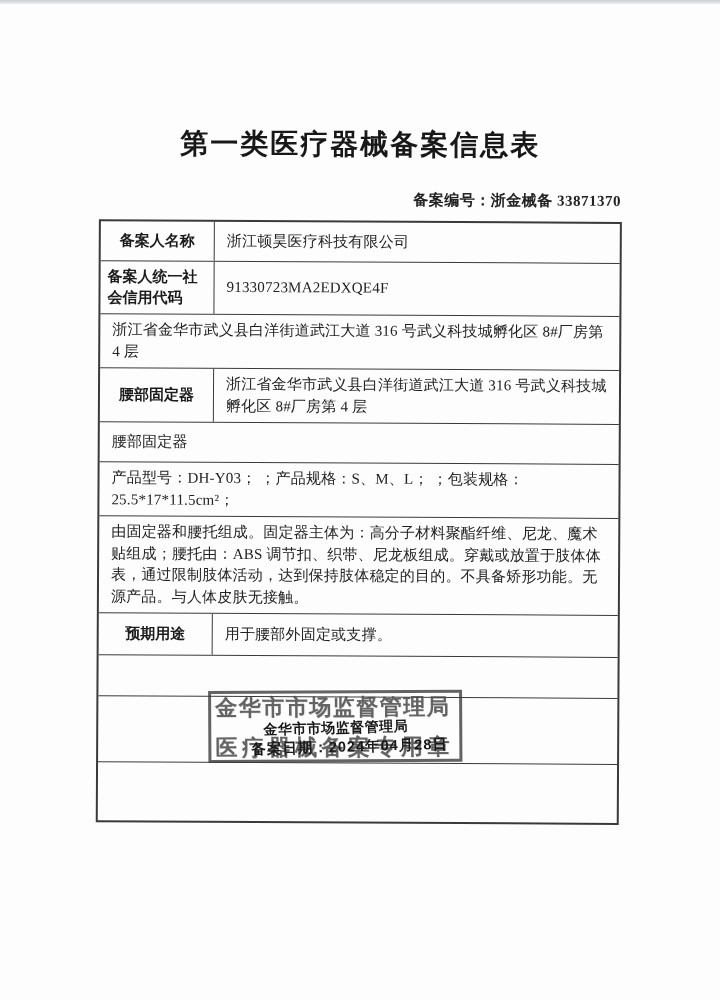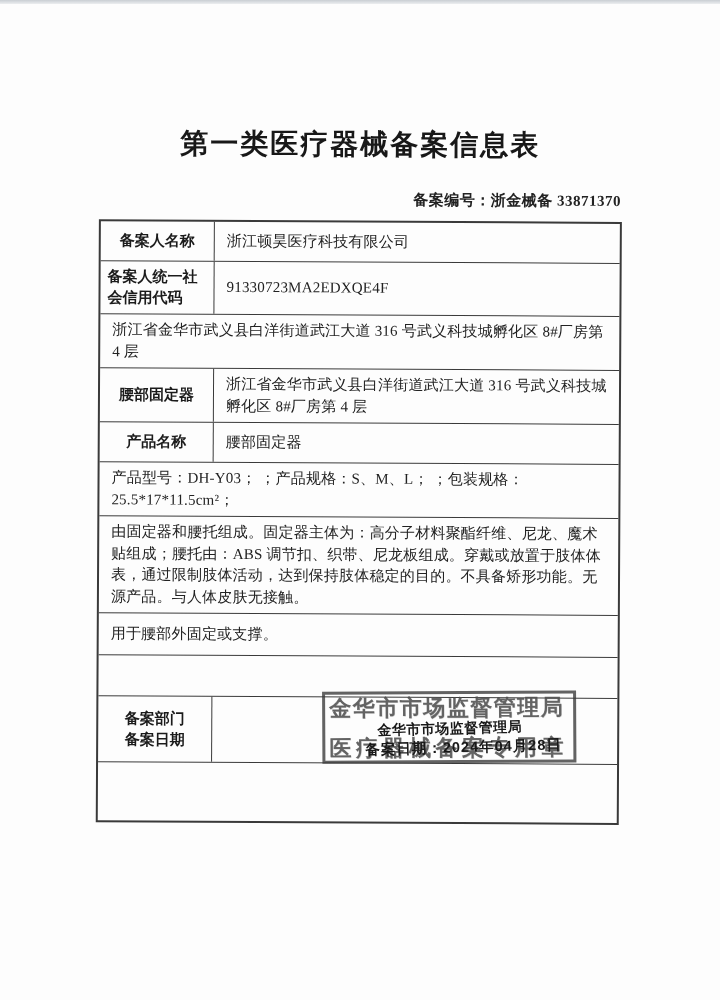--- a/index.html
+++ b/index.html
@@ -147,43 +147,41 @@
     <div class="form-row" style="min-height:45px">
       <div class="cell-value">浙江省金华市武义县白洋街道武江大道 316 号武义科技城孵化区 8#厂房第 4 层</div>
     </div>
 
     <div class="form-row" style="min-height:44px">
       <div class="cell-label">腰部固定器</div>
       <div class="cell-value">浙江省金华市武义县白洋街道武江大道 316 号武义科技城孵化区 8#厂房第 4 层</div>
     </div>
 
     <div class="form-row" style="min-height:40px">
-      <div class="cell-label">产品名称</div>
       <div class="cell-value">腰部固定器</div>
     </div>
 
     <div class="form-row" style="min-height:50px">
       <div class="cell-value">产品型号：DH-Y03；  ；产品规格：S、M、L；  ；包装规格：25.5*17*11.5cm²；</div>
     </div>
 
     <div class="form-row" style="min-height:83px">
       <div class="cell-value">由固定器和腰托组成。固定器主体为：高分子材料聚酯纤维、尼龙、魔术贴组成；腰托由：ABS 调节扣、织带、尼龙板组成。穿戴或放置于肢体体表，通过限制肢体活动，达到保持肢体稳定的目的。不具备矫形功能。无源产品。与人体皮肤无接触。</div>
     </div>
 
     <div class="form-row" style="min-height:42px">
+      <div class="cell-label">预期用途</div>
       <div class="cell-value">用于腰部外固定或支撑。</div>
     </div>
 
     <div class="form-row" style="min-height:41px">
       <div class="cell-value"></div>
     </div>
 
     <div class="form-row" style="min-height:66px">
-      <div class="cell-label">备案部门
-备案日期</div>
       <div class="cell-value">
         <div class="stamp">
           <div class="stamp-line stamp-line1">金华市市场监督管理局</div>
           <div class="stamp-line stamp-line2">医疗器械备案专用章</div>
           <div class="stamp-print stamp-print-dept">金华市市场监督管理局</div>
           <div class="stamp-print stamp-print-date">备案日期：2024年04月28日</div>
         </div>
       </div>
     </div>
 

